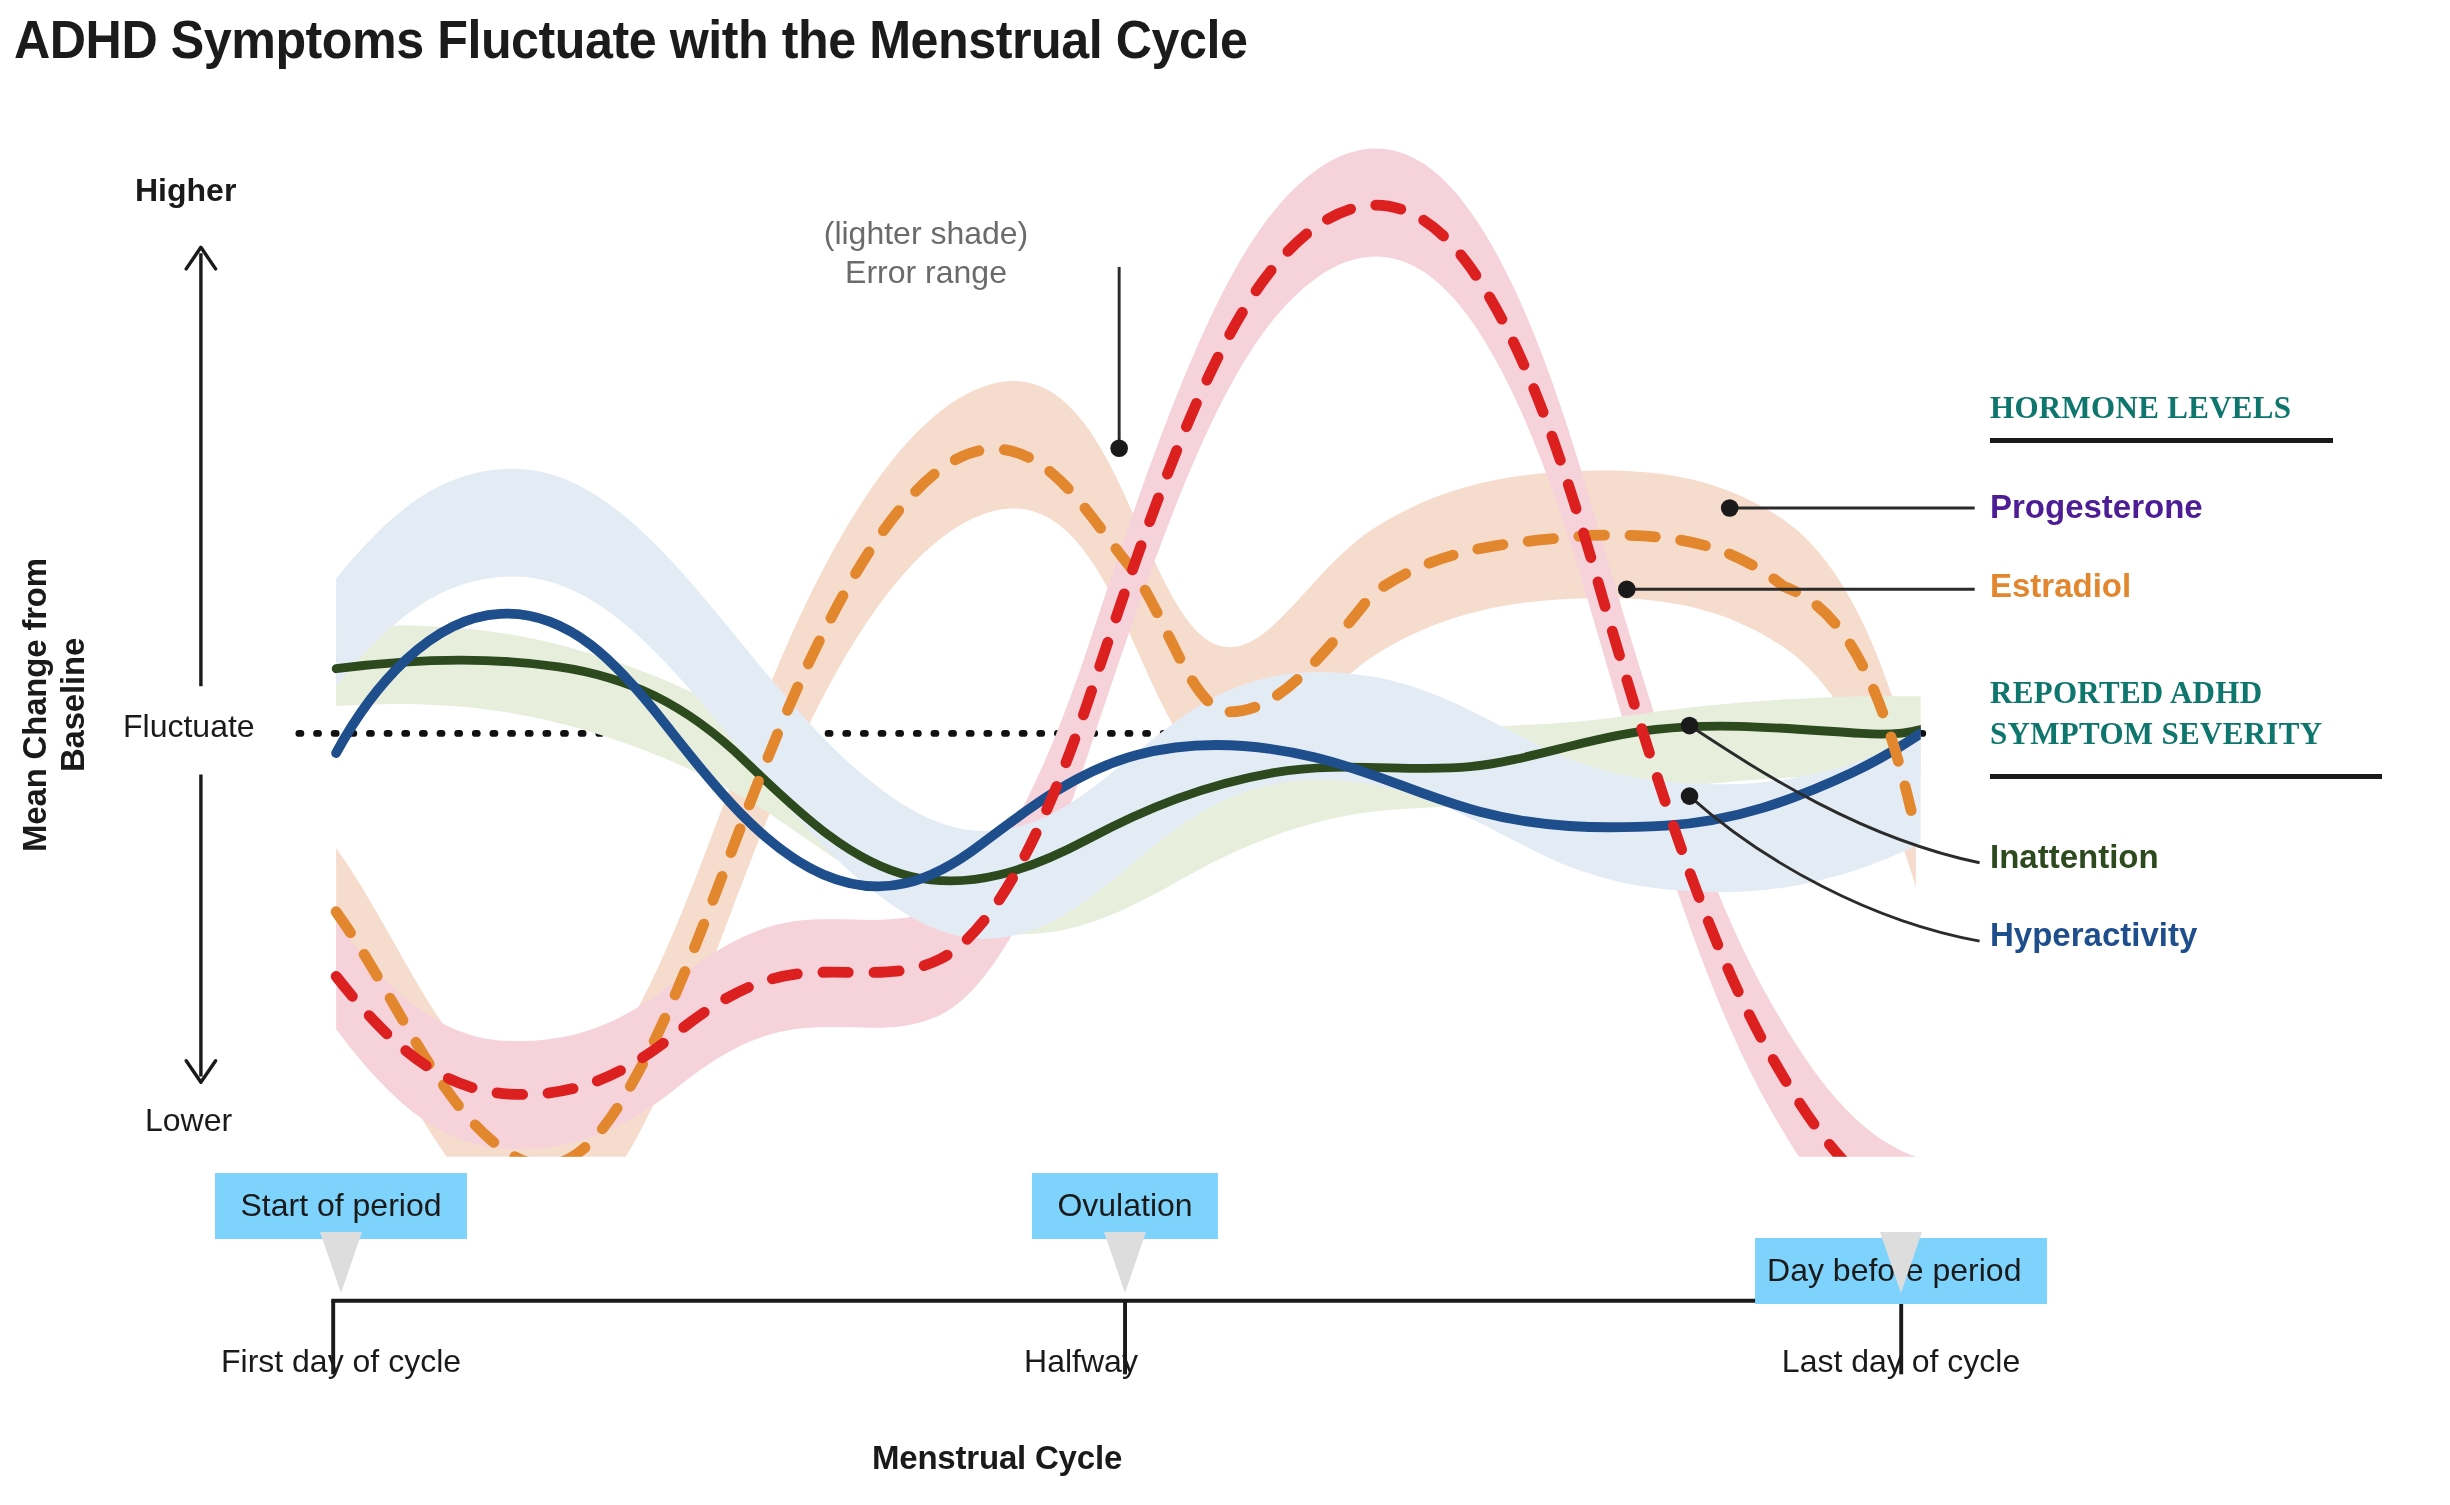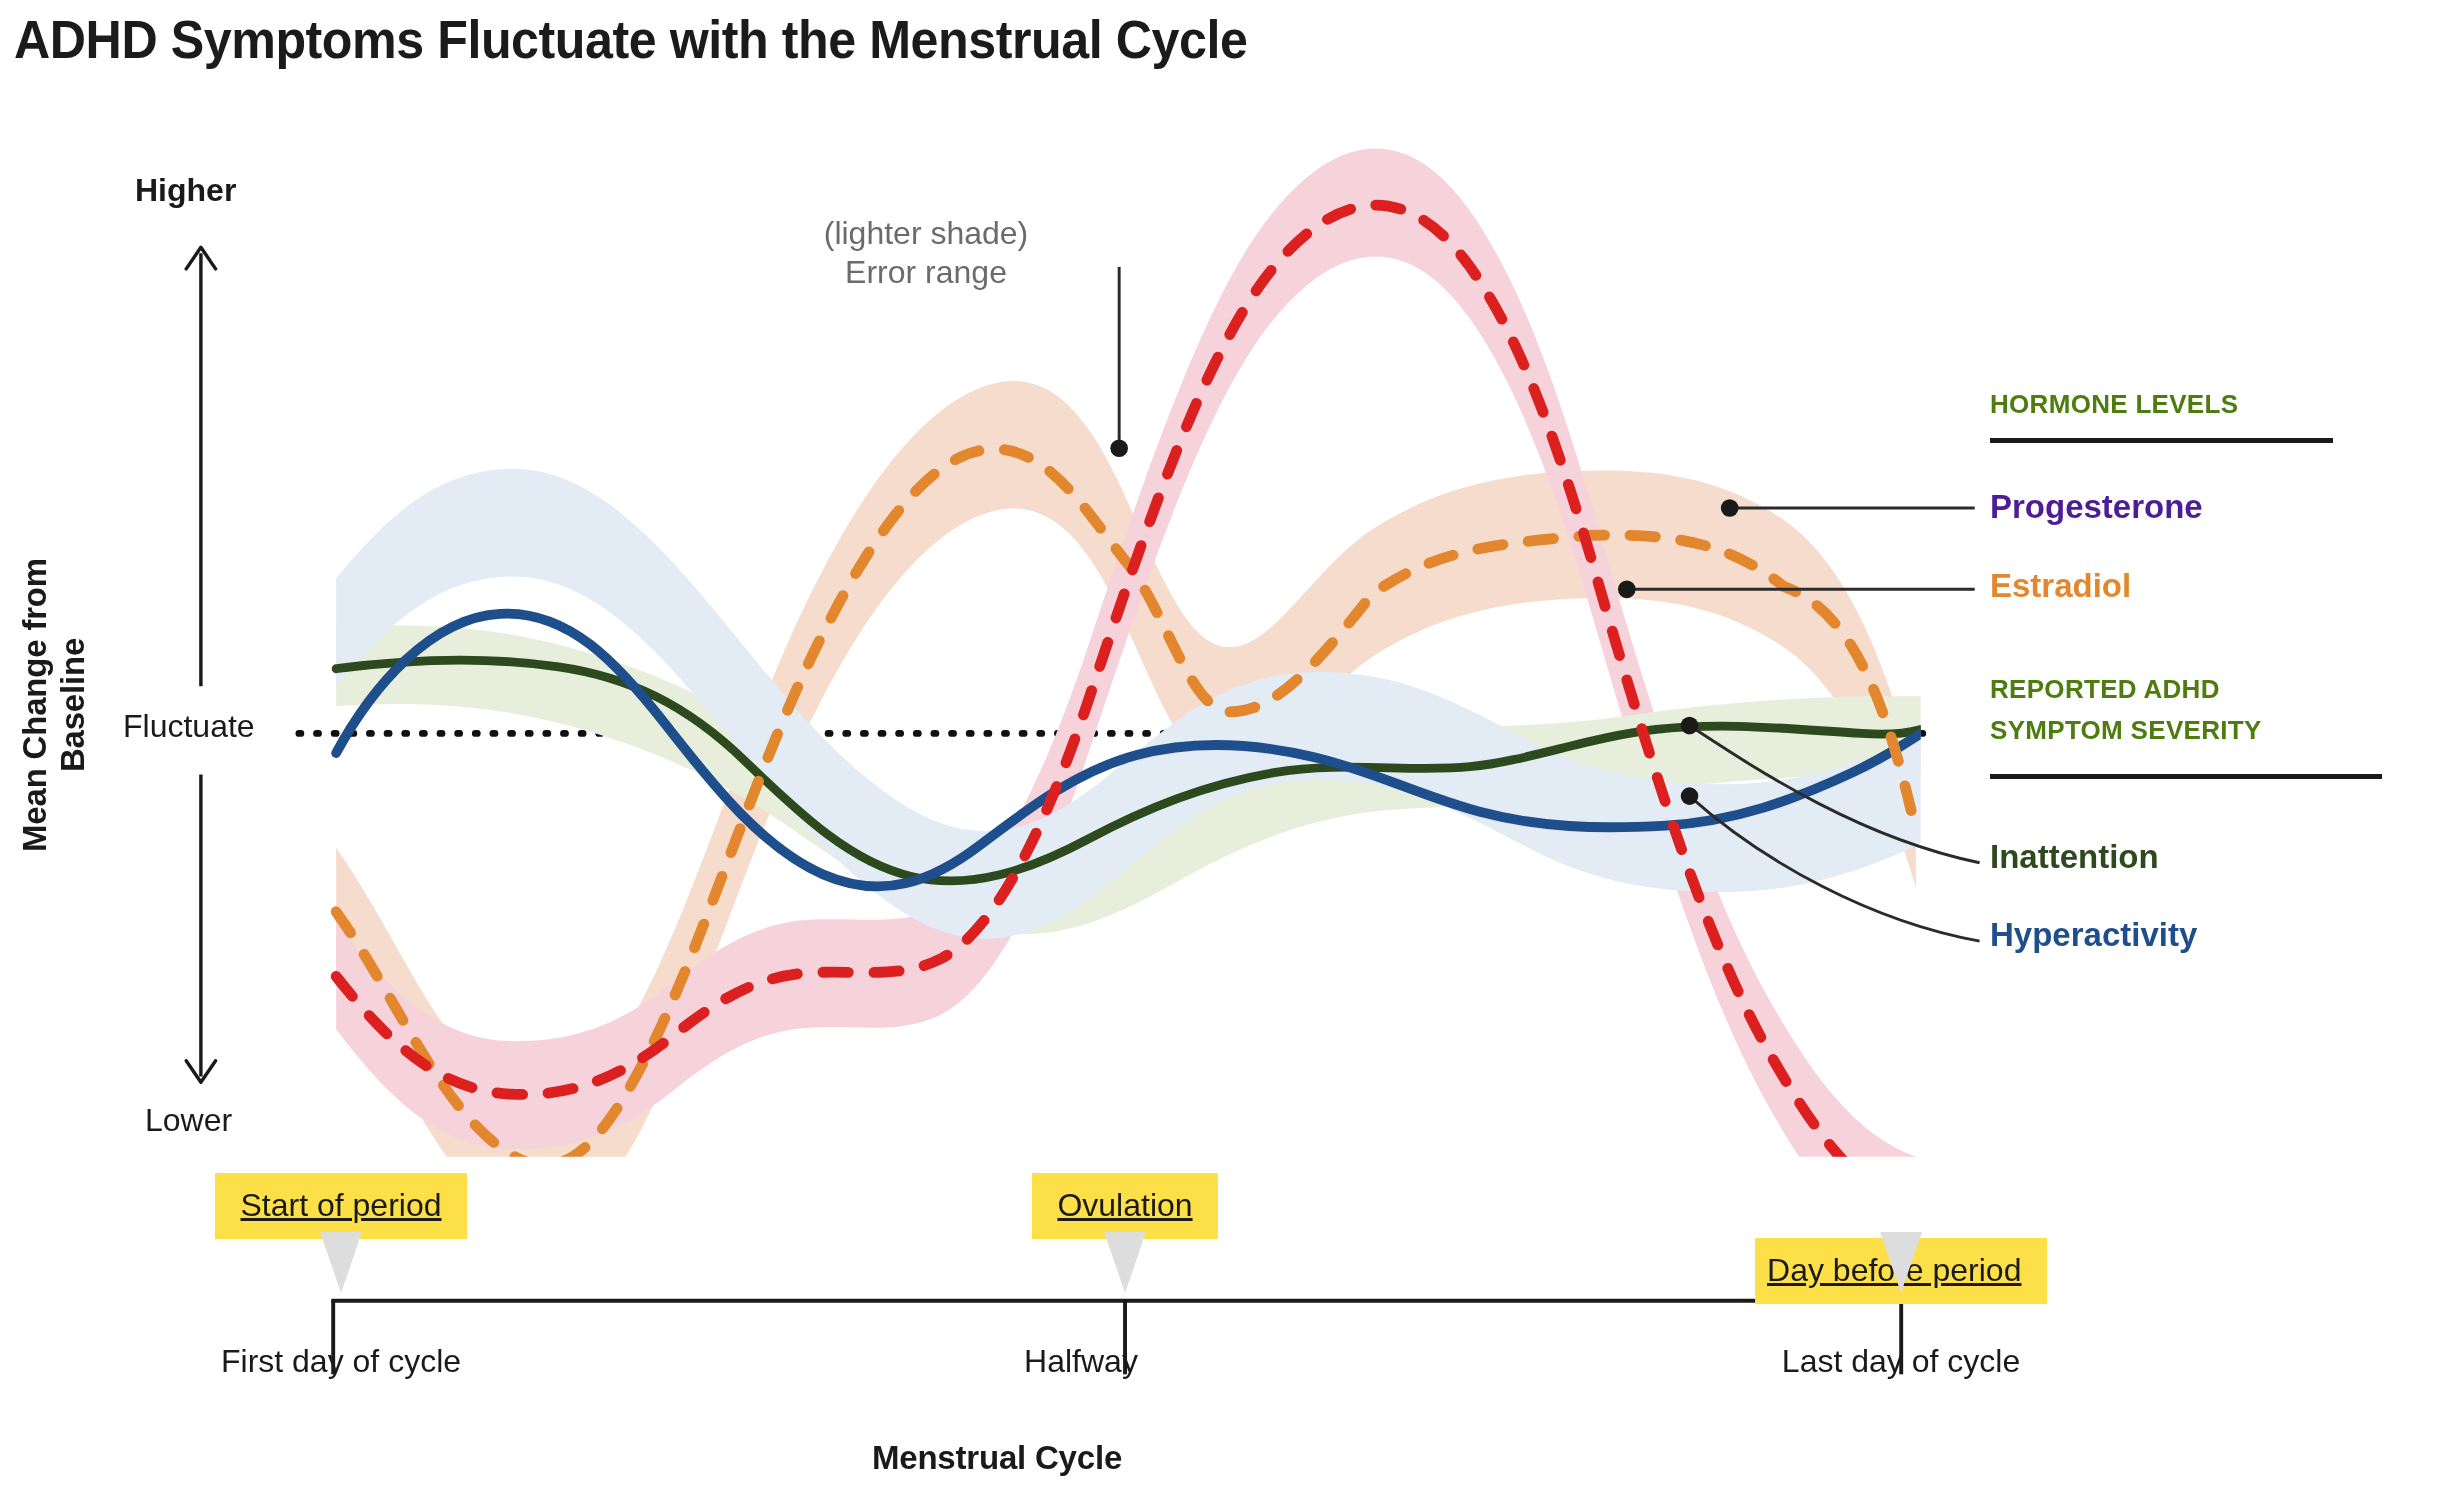--- a/index.html
+++ b/index.html
@@ -10,29 +10,29 @@
          transform:scaleX(0.93);transform-origin:left top;}
   .ylabel{position:absolute;left:-157px;top:667px;width:421px;text-align:center;
           font-size:33px;font-weight:bold;transform:rotate(-90deg);transform-origin:center center;
           letter-spacing:-0.2px;}
   .axlbl{position:absolute;font-size:32px;color:#1a1a1a;white-space:nowrap;}
   #lbl-higher{left:135px;top:172px;font-weight:bold;}
   #lbl-baseline{left:123px;top:708px;}
   #lbl-lower{left:145px;top:1102px;}
   .tick-lbl{position:absolute;font-size:32px;color:#1a1a1a;white-space:nowrap;
             transform:translateX(-50%);top:1343px;}
-  .callout{position:absolute;background:#fde047;font-size:32px;color:#1a1a1a;
-           padding:13.7px 25.5px 15.7px;white-space:nowrap;transform:translateX(-50%);text-decoration:underline;}
+  .callout{position:absolute;background:#7dd3fc;font-size:32px;color:#1a1a1a;
+           padding:13.7px 25.5px 15.7px;white-space:nowrap;transform:translateX(-50%);}
   .callout-tip{position:absolute;width:0;height:0;border-left:21.6px solid transparent;
                border-right:21.6px solid transparent;border-top:61px solid #dddddd;
                transform:translateX(-50%);}
   .err-note{position:absolute;left:926px;top:214px;font-size:32px;color:#6b6b6b;
             line-height:1.22;text-align:center;transform:translateX(-50%);width:412px;}
-  .lg-head{position:absolute;font-size:26px;font-weight:bold;letter-spacing:0.3px;
-           color:#4d7c0f;white-space:nowrap;line-height:1.22;}
+  .lg-head{position:absolute;font-size:31px;font-weight:bold;letter-spacing:0.3px;
+           color:#0f766e;white-space:nowrap;line-height:1.22;font-family:Liberation Serif, serif;}
   .lg-rule{position:absolute;height:4.9px;background:#1a1a1a;}
   .lg-item{position:absolute;font-size:33px;font-weight:bold;white-space:nowrap;}
   .xlabel{position:absolute;left:0;top:1439px;width:1994px;text-align:center;
           font-size:33px;font-weight:bold;letter-spacing:-0.2px;}
   svg{position:absolute;left:0;top:0;}
 </style>
 </head>
 <body>
 
 <div class="title">ADHD Symptoms Fluctuate with the Menstrual Cycle</div>

